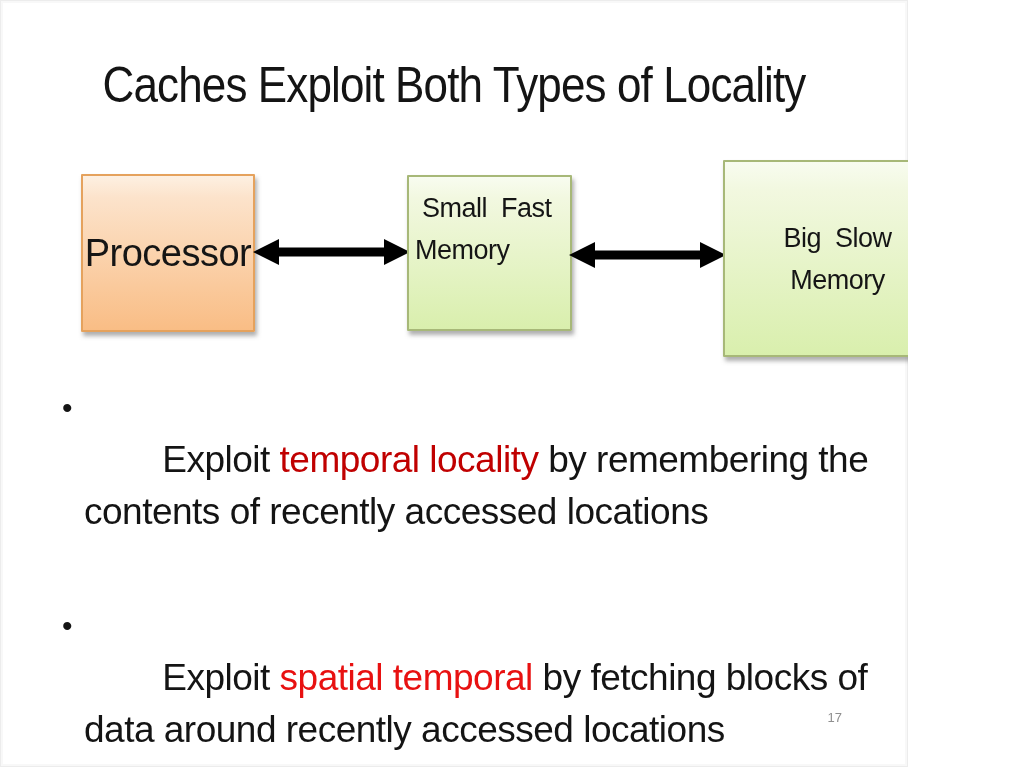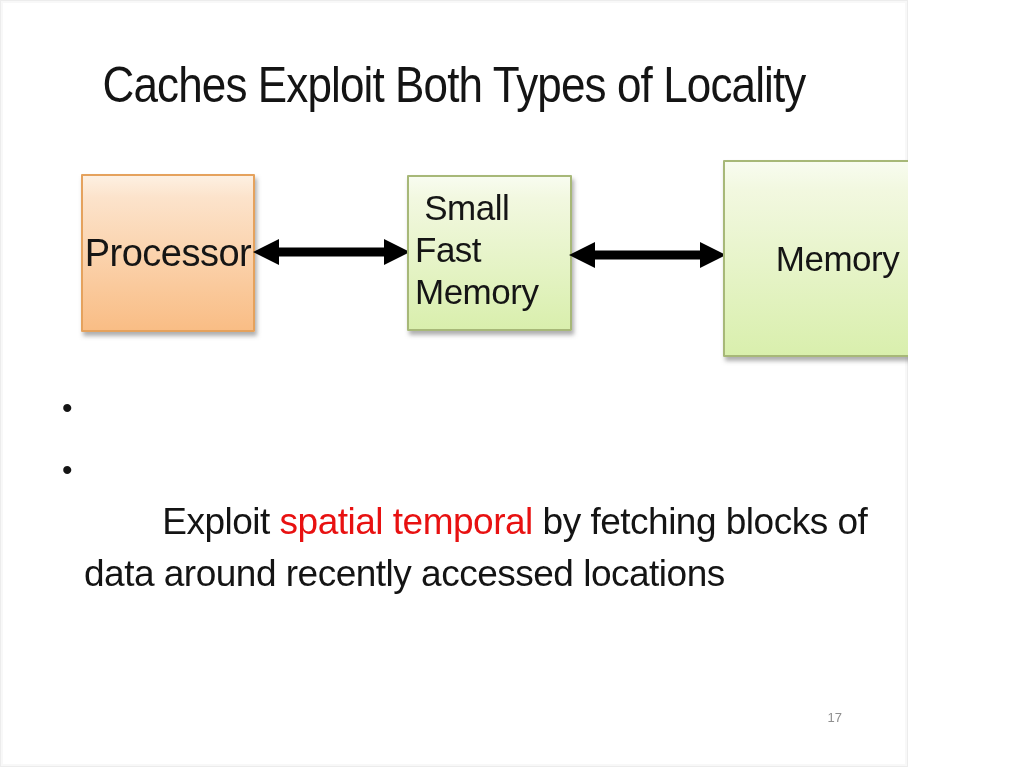--- a/index.html
+++ b/index.html
@@ -61,21 +61,21 @@
   .box-big-memory {
     left: 723px; top: 160px; width: 229px; height: 197px;
     align-items: center;
   }
   .box-label-single {
     font-size: 38px;
     letter-spacing: -0.5px;
     color: #151515;
   }
   .box-line {
-    font-size: 35px;
+    font-size: 27px;
     line-height: 42px;
     letter-spacing: -0.5px;
     color: #151515;
     white-space: pre-wrap;
   }
   .box-big-memory .box-line { text-align: center; }
 
   
   .arrow-svg { position: absolute; }
   .arrow-1 { left: 253px; top: 237px; }
@@ -136,29 +136,34 @@
     <div class="dbox box-green box-small-memory">
       <span class="box-line"> Small  Fast</span>
       <span class="box-line">Memory</span>
     </div>
 
     <svg class="arrow-svg arrow-2" width="157" height="30" viewBox="0 0 157 30">
       <polygon points="0,15 26,2 26,10.5 131,10.5 131,2 157,15 131,28 131,19.5 26,19.5 26,28" fill="#000000"></polygon>
     </svg>
 
     <div class="dbox box-green box-big-memory">
+      <span class="box-line">Big  Slow</span>
       <span class="box-line">Memory</span>
     </div>
 
   </div>
 
   <div class="bullets">
 
     <div class="bullet-item">
       <span class="bullet-glyph">•</span>
+      <div class="bullet-text">
+        <span>Exploit </span><span style="color:#c00000">temporal locality</span><span> by remembering the
+contents of recently accessed locations</span>
+      </div>
     </div>
 
     <div class="bullet-item">
       <span class="bullet-glyph">•</span>
       <div class="bullet-text">
         <span>Exploit </span><span style="color:#e81111">spatial temporal</span><span> by fetching blocks of
 data around recently accessed locations</span>
       </div>
     </div>
 

